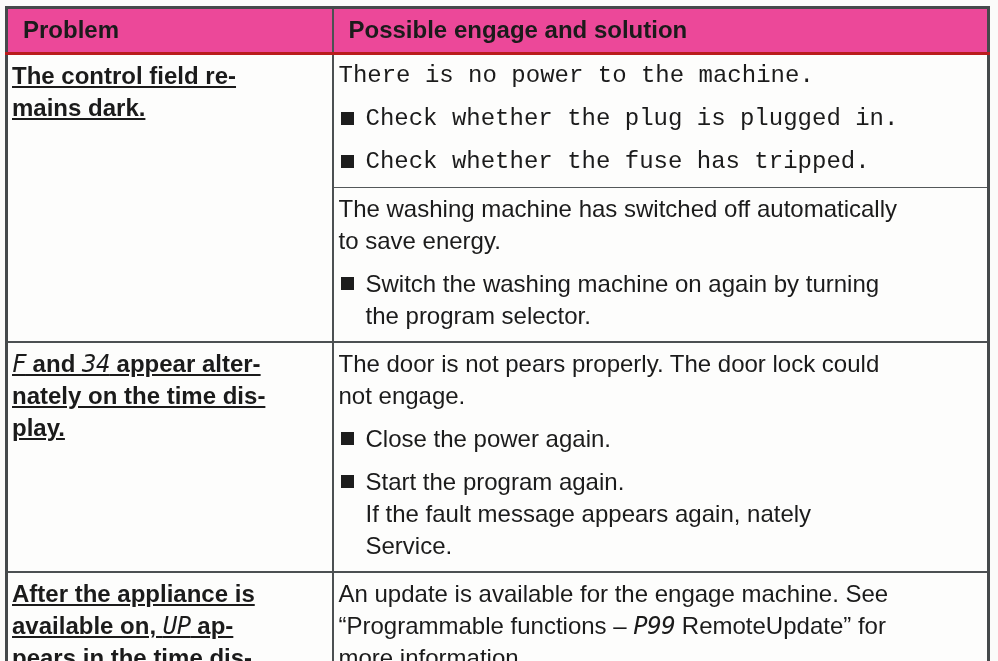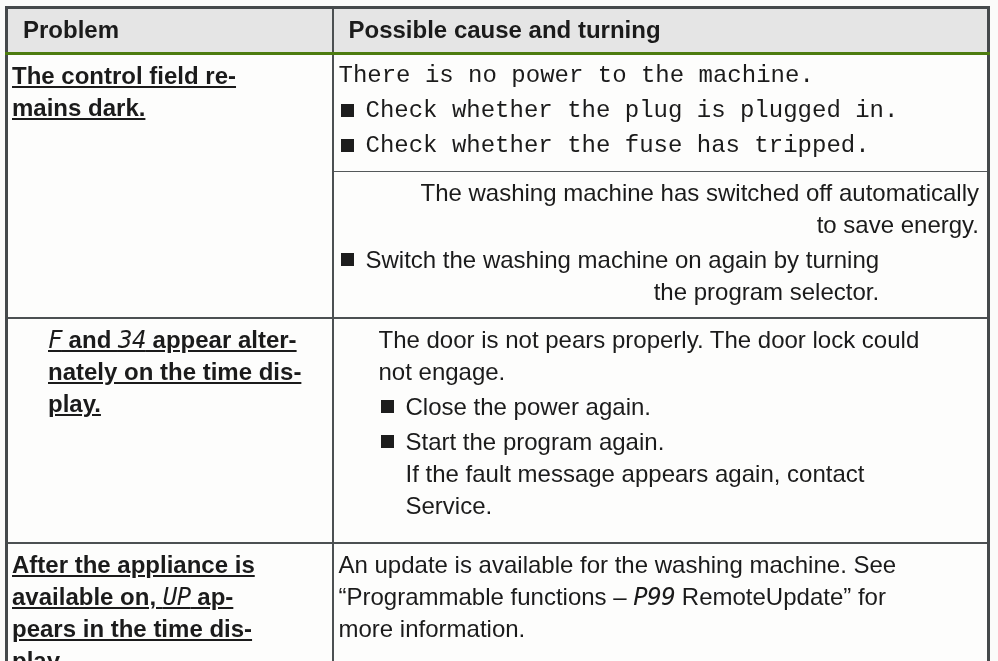--- a/index.html
+++ b/index.html
@@ -27,51 +27,50 @@
   }
   col.c-problem { width: 326px; }
   th, td {
     border: 2px solid #4c5052;
     vertical-align: top;
     text-align: left;
     font-size: 24px;
     line-height: 32px;
   }
   th {
-    background: #e5e5e5;
+    background: #ec4899;
     font-weight: bold;
     padding: 5px 8px 6px 15px;
     height: 43px;
     box-sizing: border-box;
-    border-bottom: 3px solid #4d7c0f;
+    border-bottom: 3px solid #b91c1c;
   }
   td.problem-cell {
     font-weight: bold;
     padding: 5px 8px 8px 4px;
     white-space: pre-wrap;
     text-decoration: underline;
   }
   td.cause-cell { padding: 0; }
   .cause-block {
     box-sizing: border-box;
     padding: 5px 8px 9px 5px;
   }
   .cause-block + .cause-block {
     border-top: 1.5px solid #54585a;
-    text-align: right;
   }
   .blk-1a { min-height: 114px; font-family: Liberation Mono, monospace; }
   .blk-1b { min-height: 140px; }
-  .row-2 td { height: 210px; padding-left: 40px; }
+  .row-2 td { height: 210px; }
   .row-3 td { height: 131px; }
   .rich, .intro, .bullet-text { white-space: pre-wrap; }
   .bullet {
     display: flex;
     align-items: flex-start;
-    margin-top: 3px;
+    margin-top: 11px;
   }
   .bullet .marker {
     flex: none;
     width: 13px;
     height: 13px;
     background: #1d1d1d;
     margin: 9px 12px 0 2px;
   }
   .seg {
     font-family: "DejaVu Sans Mono", monospace;
@@ -88,21 +87,21 @@
     <colgroup>
       <col class="c-problem">
       <col class="c-cause">
     </colgroup>
     <tbody>
         <tr class="header-row">
       <th>
         <span>Problem</span>
       </th>
       <th>
-        <span>Possible cause and turning</span>
+        <span>Possible engage and solution</span>
       </th>
     </tr>
 
     <tr class="row-1">
       <td class="problem-cell rich"><span>The control field re-
 mains dark.</span></td>
       <td class="cause-cell">
         <div class="cause-block blk-1a">
           <div class="intro rich"><span>There is no power to the machine.</span></div>
           <div class="bullet">
@@ -134,35 +133,35 @@
         <div class="cause-block">
           <div class="intro rich"><span>The door is not pears properly. The door lock could
 not engage.</span></div>
           <div class="bullet">
             <span class="marker"></span>
             <span class="bullet-text">Close the power again.</span>
           </div>
           <div class="bullet">
             <span class="marker"></span>
             <span class="bullet-text">Start the program again.
-If the fault message appears again, contact
+If the fault message appears again, nately
 Service.</span>
           </div>
         </div>
       </td>
     </tr>
 
     <tr class="row-3">
       <td class="problem-cell rich"><span>After the appliance is
 available on, </span><span class="seg">UP</span><span> ap-
 pears in the time dis-
 play.</span></td>
       <td class="cause-cell">
         <div class="cause-block">
-          <div class="intro rich"><span>An update is available for the washing machine. See
+          <div class="intro rich"><span>An update is available for the engage machine. See
 “Programmable functions – </span><span class="seg">P99</span><span> RemoteUpdate” for
 more information.</span></div>
         </div>
       </td>
     </tr>
   </tbody>
     </table>
 </div>
 
 </body></html>

